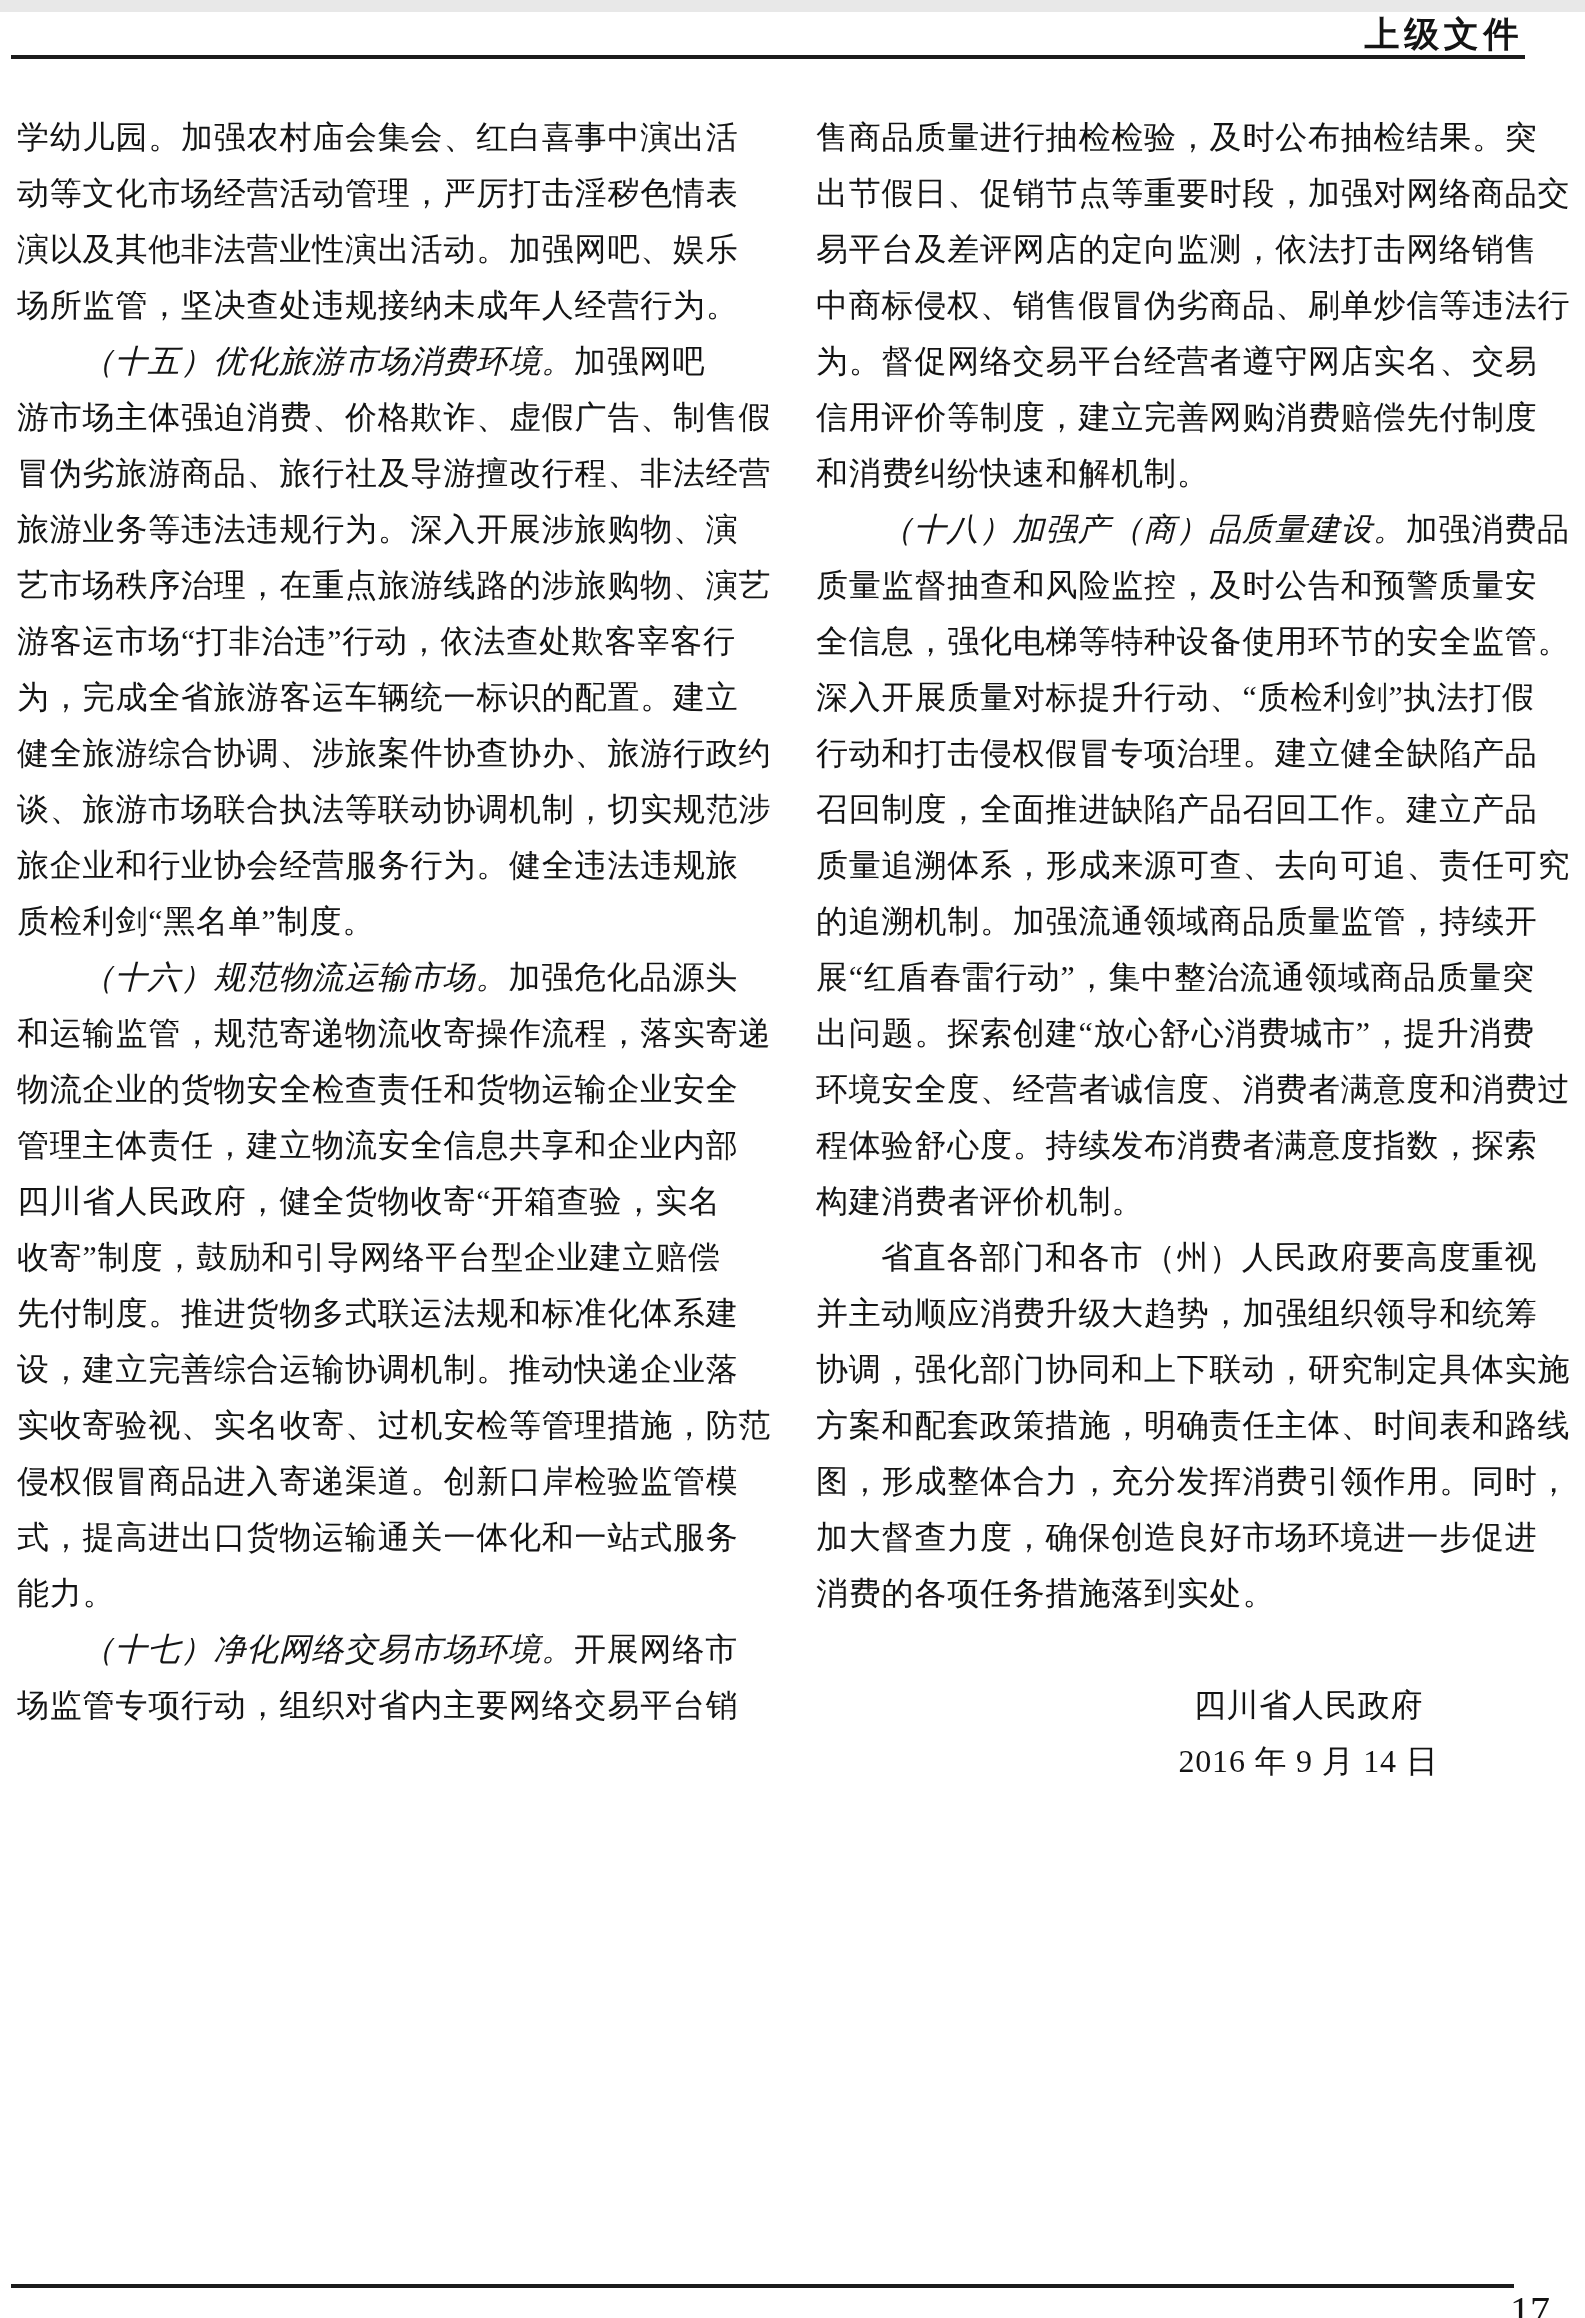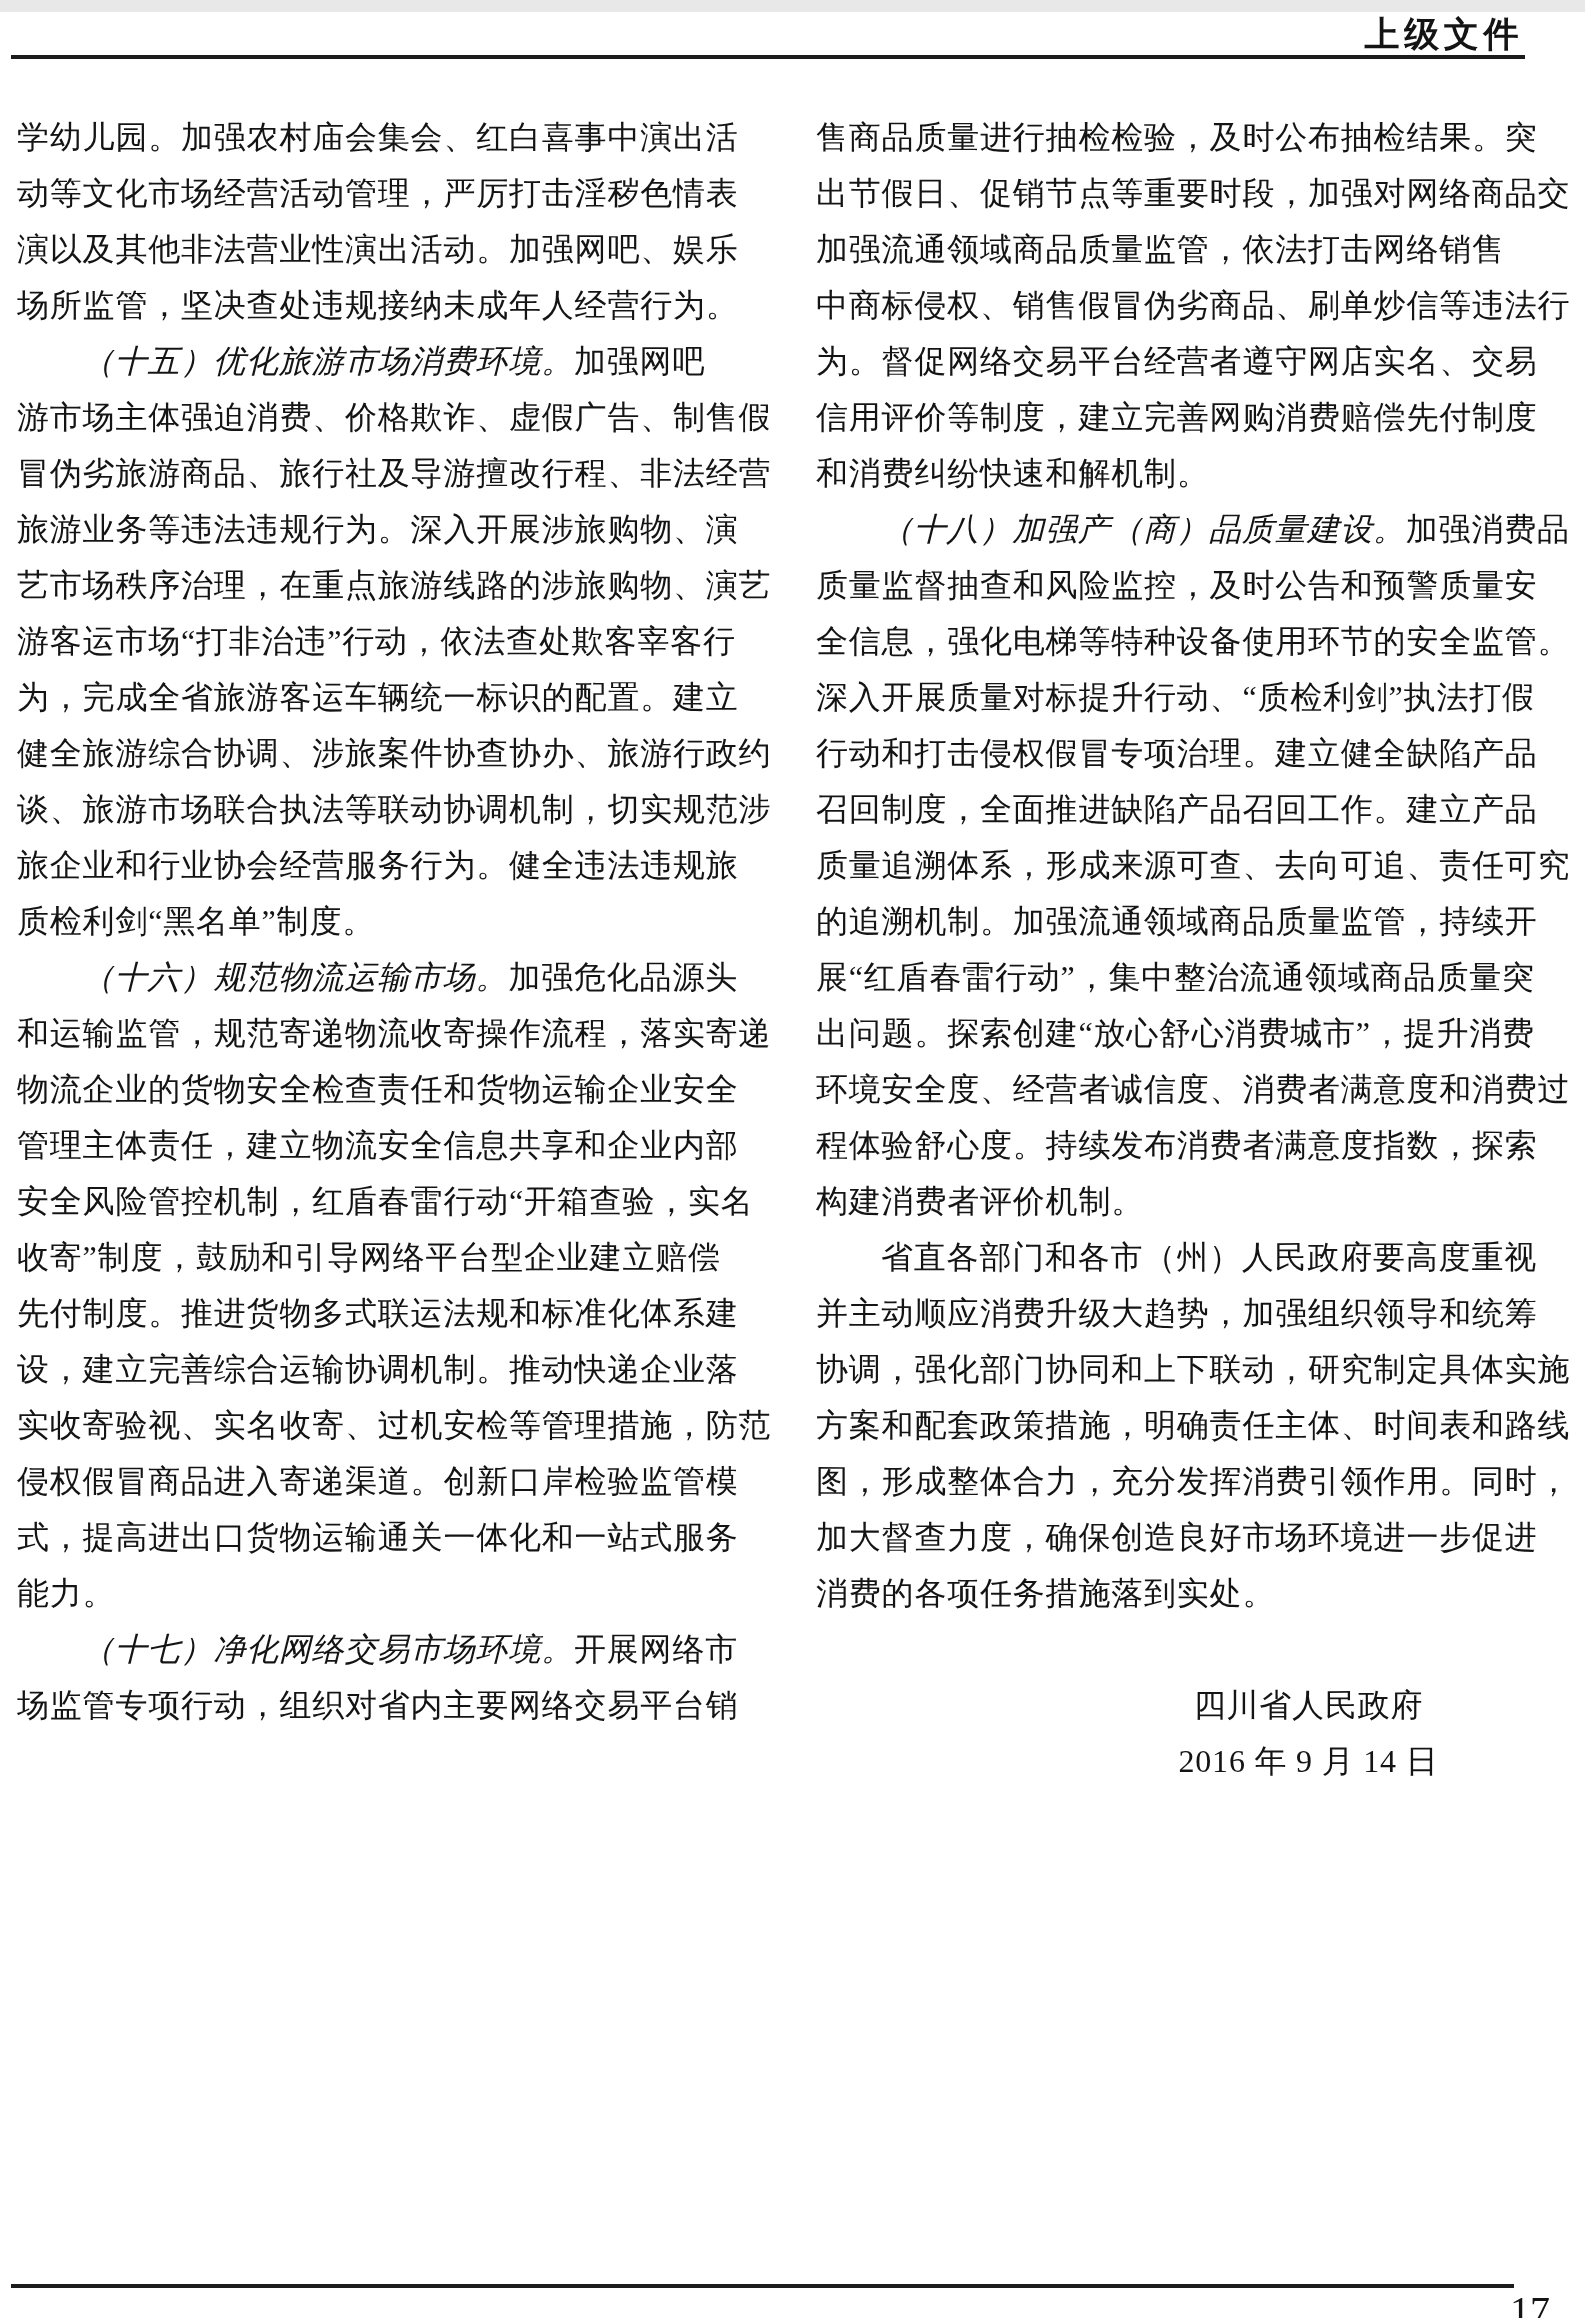--- a/index.html
+++ b/index.html
@@ -73,36 +73,36 @@
       <div class="line"><span>游客运市场“打非治违”行动，依法查处欺客宰客行</span></div>
       <div class="line"><span>为，完成全省旅游客运车辆统一标识的配置。建立</span></div>
       <div class="line"><span>健全旅游综合协调、涉旅案件协查协办、旅游行政约</span></div>
       <div class="line"><span>谈、旅游市场联合执法等联动协调机制，切实规范涉</span></div>
       <div class="line"><span>旅企业和行业协会经营服务行为。健全违法违规旅</span></div>
       <div class="line"><span>质检利剑“黑名单”制度。</span></div>
       <div class="line indent"><span class="kai">（十六）规范物流运输市场。</span><span>加强危化品源头</span></div>
       <div class="line"><span>和运输监管，规范寄递物流收寄操作流程，落实寄递</span></div>
       <div class="line"><span>物流企业的货物安全检查责任和货物运输企业安全</span></div>
       <div class="line"><span>管理主体责任，建立物流安全信息共享和企业内部</span></div>
-      <div class="line"><span>安全风险管控机制，红盾春雷行动“开箱查验，实名</span></div>
+      <div class="line"><span>四川省人民政府，健全货物收寄“开箱查验，实名</span></div>
       <div class="line"><span>收寄”制度，鼓励和引导网络平台型企业建立赔偿</span></div>
       <div class="line"><span>先付制度。推进货物多式联运法规和标准化体系建</span></div>
       <div class="line"><span>设，建立完善综合运输协调机制。推动快递企业落</span></div>
       <div class="line"><span>实收寄验视、实名收寄、过机安检等管理措施，防范</span></div>
       <div class="line"><span>侵权假冒商品进入寄递渠道。创新口岸检验监管模</span></div>
       <div class="line"><span>式，提高进出口货物运输通关一体化和一站式服务</span></div>
       <div class="line"><span>能力。</span></div>
       <div class="line indent"><span class="kai">（十七）净化网络交易市场环境。</span><span>开展网络市</span></div>
       <div class="line"><span>场监管专项行动，组织对省内主要网络交易平台销</span></div>
     </div>
 
   <div class="col col-right">
       <div class="line"><span>售商品质量进行抽检检验，及时公布抽检结果。突</span></div>
       <div class="line"><span>出节假日、促销节点等重要时段，加强对网络商品交</span></div>
-      <div class="line"><span>加强流通领域商品质量监管，依法打击网络销售</span></div>
+      <div class="line"><span>易平台及差评网店的定向监测，依法打击网络销售</span></div>
       <div class="line"><span>中商标侵权、销售假冒伪劣商品、刷单炒信等违法行</span></div>
       <div class="line"><span>为。督促网络交易平台经营者遵守网店实名、交易</span></div>
       <div class="line"><span>信用评价等制度，建立完善网购消费赔偿先付制度</span></div>
       <div class="line"><span>和消费纠纷快速和解机制。</span></div>
       <div class="line indent"><span class="kai">（十八）加强产（商）品质量建设。</span><span>加强消费品</span></div>
       <div class="line"><span>质量监督抽查和风险监控，及时公告和预警质量安</span></div>
       <div class="line"><span>全信息，强化电梯等特种设备使用环节的安全监管。</span></div>
       <div class="line"><span>深入开展质量对标提升行动、“质检利剑”执法打假</span></div>
       <div class="line"><span>行动和打击侵权假冒专项治理。建立健全缺陷产品</span></div>
       <div class="line"><span>召回制度，全面推进缺陷产品召回工作。建立产品</span></div>

